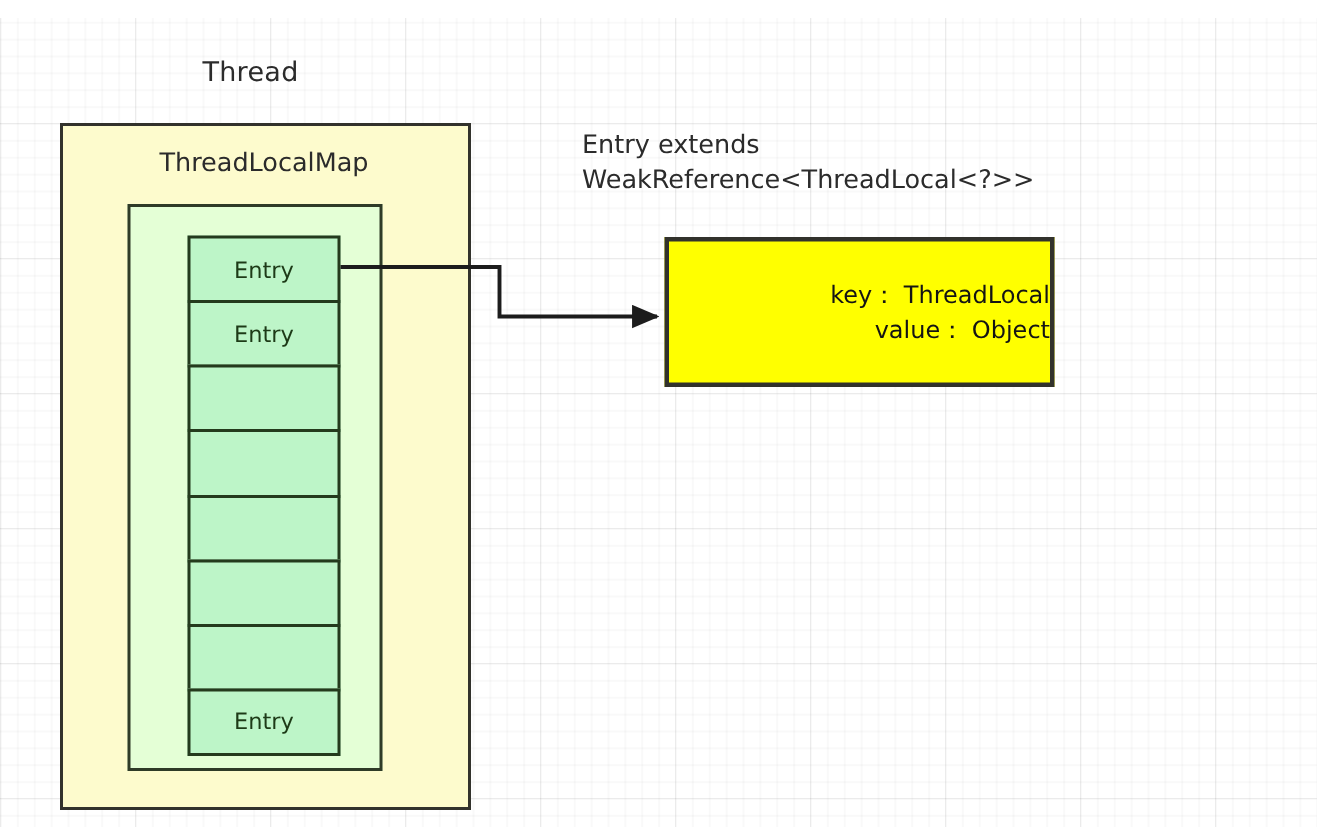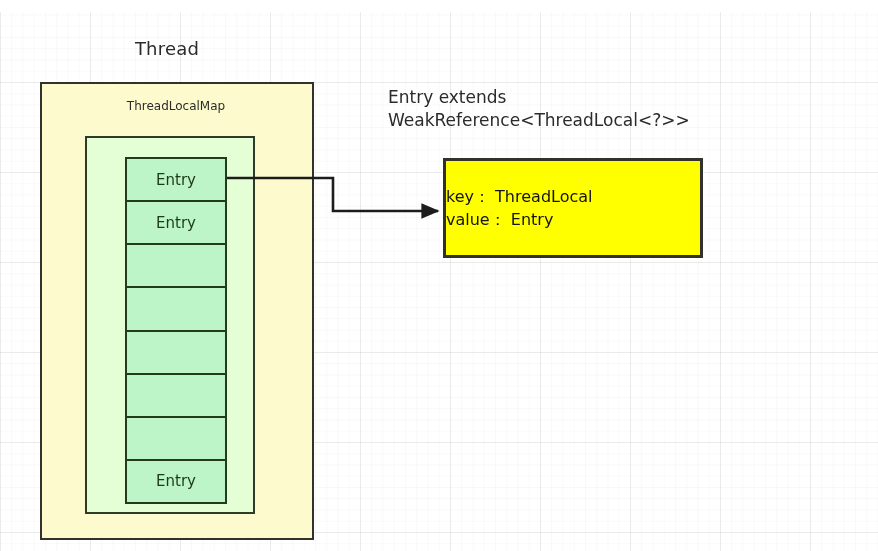--- a/index.html
+++ b/index.html
@@ -54,21 +54,21 @@
     border: 2.5px solid #32322c;
     box-sizing: border-box;
   }
 
   
   #tlm-label {
     left: 85px;
     top: 87px;
     width: 182px;
     text-align: center;
-    font-size: 12px;
+    font-size: 17px;
     color: #2b2b2b;
   }
   #tlm-box {
     left: 85px;
     top: 124px;
     width: 170px;
     height: 378px;
     background: #e4ffd6;
     border: 2.5px solid #2f3b27;
     box-sizing: border-box;
@@ -124,21 +124,21 @@
   #kv-box {
     left: 443px;
     top: 146px;
     width: 260px;
     height: 100px;
     background: #ffff00;
     border: 3px solid #32322c;
     box-sizing: border-box;
     display: flex;
     flex-direction: column;
-    align-items: flex-start;
+    align-items: flex-end;
     justify-content: center;
   }
   .kv-line {
     font-size: 16px;
     color: #141414;
     line-height: 23px;
   }
 </style>
 </head>
 <body>
@@ -187,16 +187,16 @@
       </marker>
     </defs>
     <path d="M7,16 L113,16 L113,49 L218,49" fill="none" stroke="#1c1c1c" stroke-width="2.6" stroke-linejoin="miter" stroke-linecap="butt" marker-end="url(#arrowhead)"></path>
   </svg>
 
   <div class="abs" id="entry-extends-caption">Entry extends
 WeakReference&lt;ThreadLocal&lt;?&gt;&gt;</div>
 
   <div class="abs" id="kv-box">
     <div class="kv-line">key： ThreadLocal</div>
-    <div class="kv-line">value： Entry</div>
+    <div class="kv-line">value： Object</div>
   </div>
 
 </div>
 
 </body></html>

